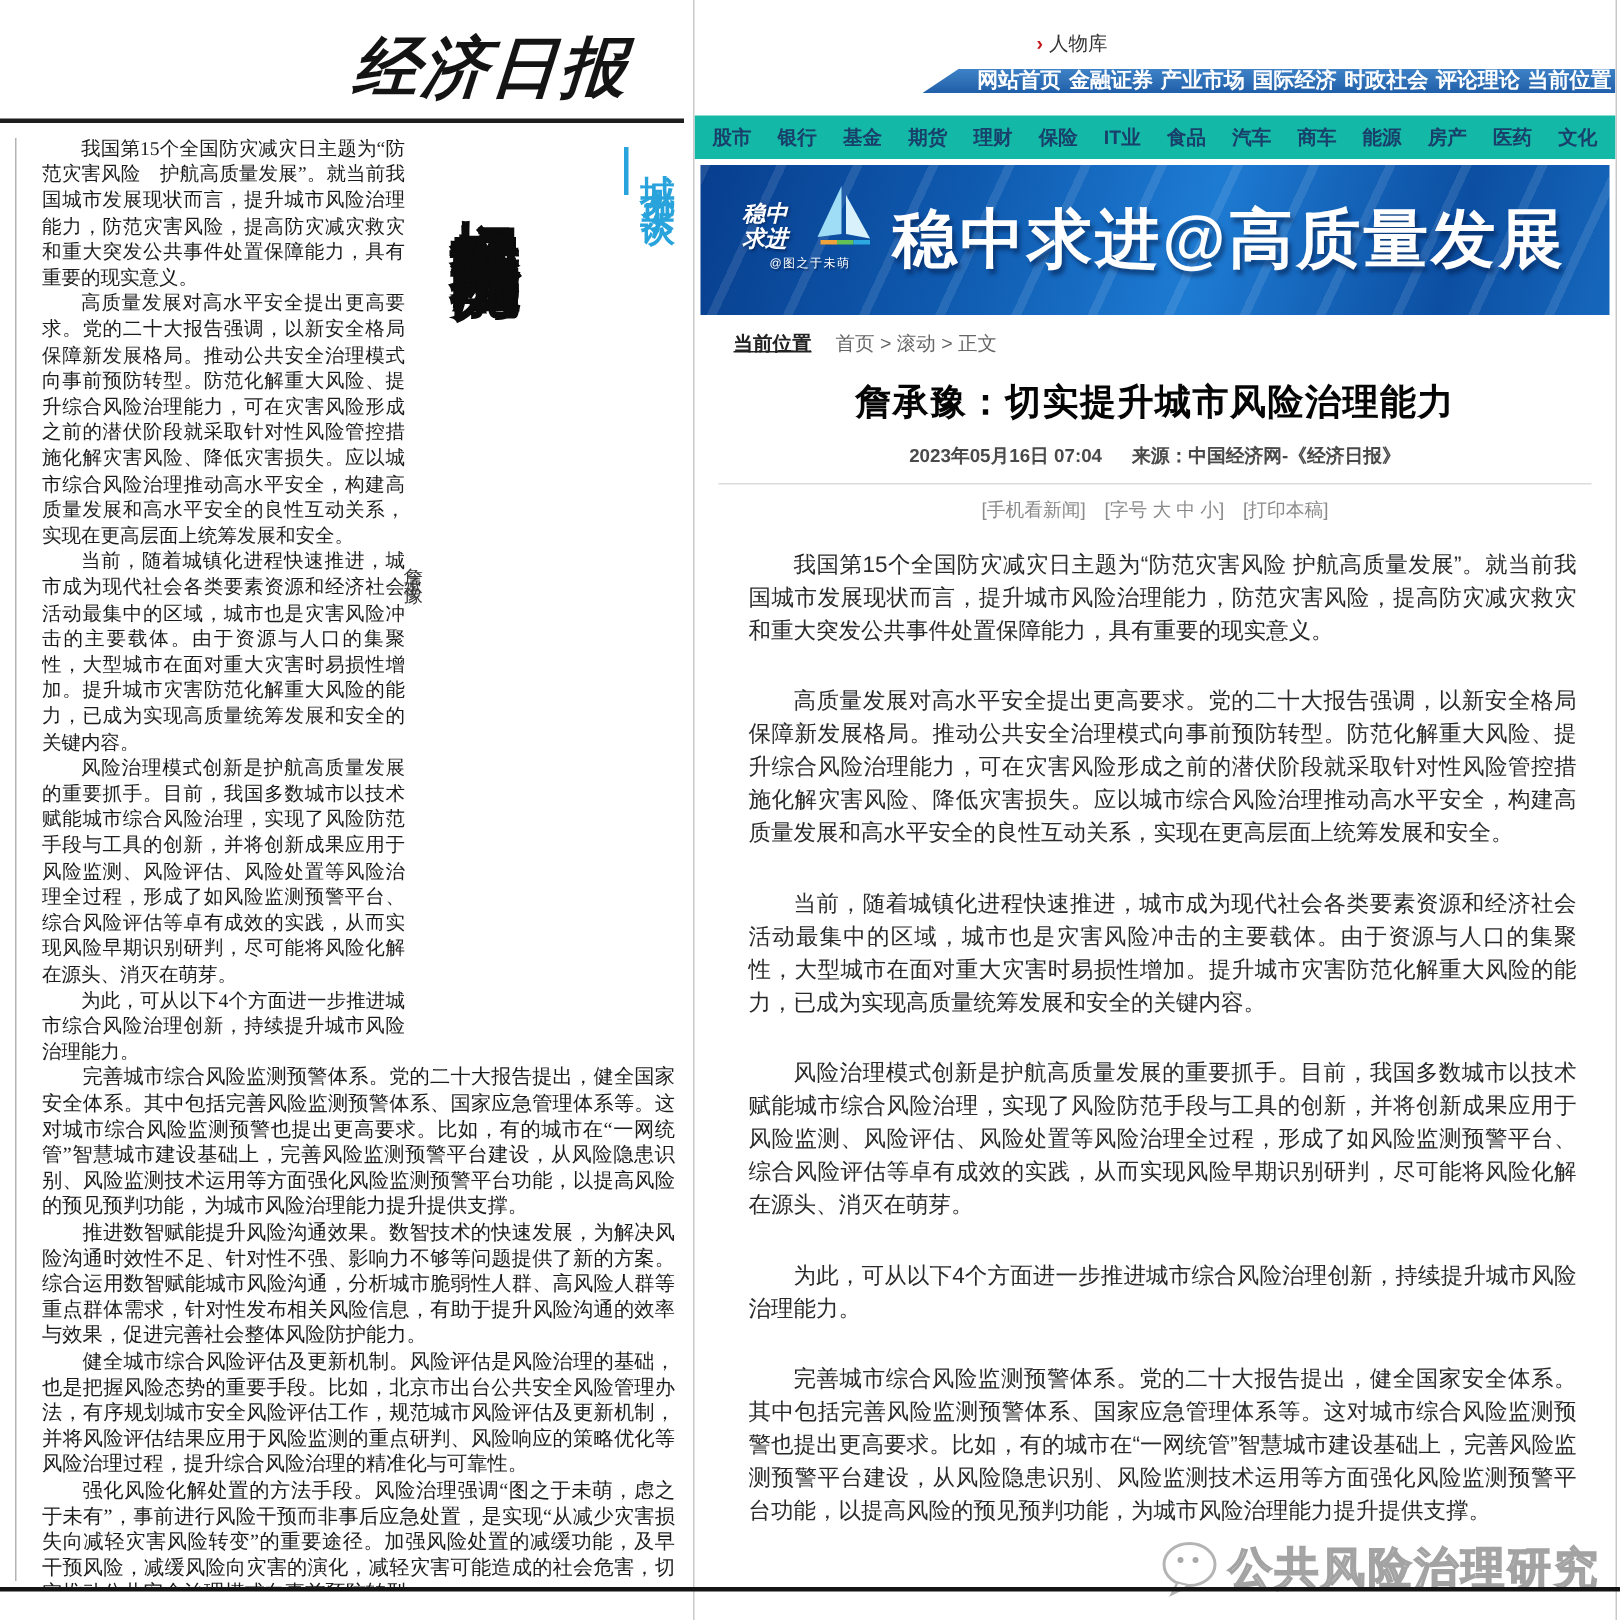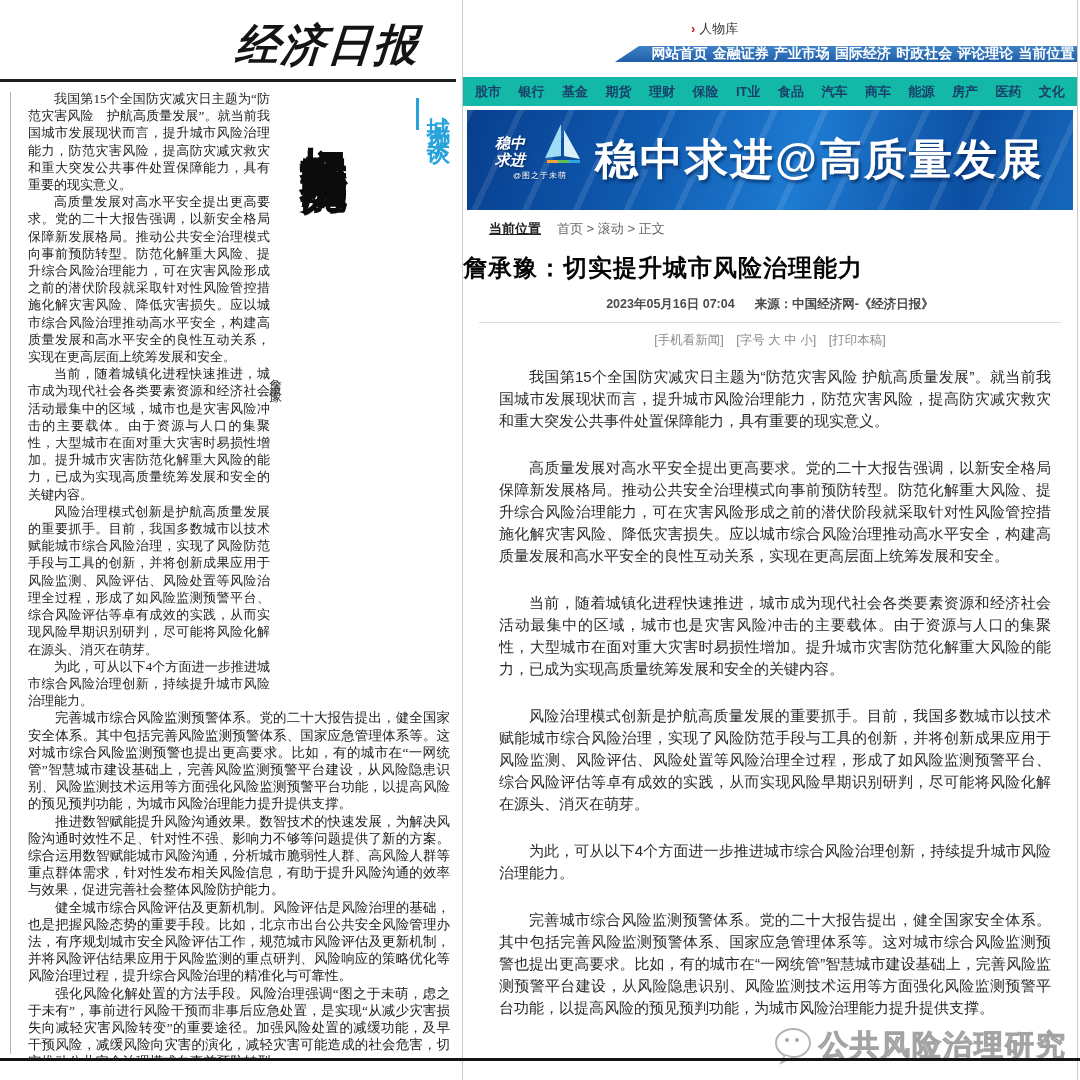--- a/index.html
+++ b/index.html
@@ -59,21 +59,21 @@
                text-shadow:1px 1px 2px rgba(0,20,60,.6); }
   .badge-sub { font-size:8px; margin-top:2px; letter-spacing:1px; text-shadow:1px 1px 1px rgba(0,20,60,.6); }
   .banner-title { position:absolute; left:128px; top:50%; transform:translateY(-50%);
                   font-size:43px; font-weight:900; color:#fff; letter-spacing:2px; white-space:nowrap;
                   text-shadow:2px 3px 3px rgba(3,25,70,.55); }
 
   .breadcrumb { position:absolute; left:26px; top:220px; font-size:13px; color:#666; }
   .breadcrumb .lbl { font-weight:bold; color:#222; margin-right:16px;text-decoration:underline; }
   .breadcrumb .path { cursor:pointer; }
 
-  .art-title { position:absolute; left:0; right:0; top:252px; text-align:left;
+  .art-title { position:absolute; left:0; right:0; top:252px; text-align:center;
                font-size:24px; font-weight:900; color:#050505; letter-spacing:1px; }
   .art-meta { position:absolute; left:0; right:0; top:296px; text-align:center;
               font-size:12.5px; font-weight:600; color:#4a4a4a; }
   .art-meta .src { margin-left:20px; }
   .art-hr { position:absolute; left:16px; right:16px; top:322px; height:1px; background:#dcdcdc; }
   .art-tools { position:absolute; left:0; right:0; top:332px; text-align:center;
                font-size:12.5px; color:#8a8a8a; cursor:pointer; }
 
   .art-body { position:absolute; left:36px; right:26px; top:366px; color:#2a2a2a;
               font-size:15px; line-height:22px; text-align:justify; }

